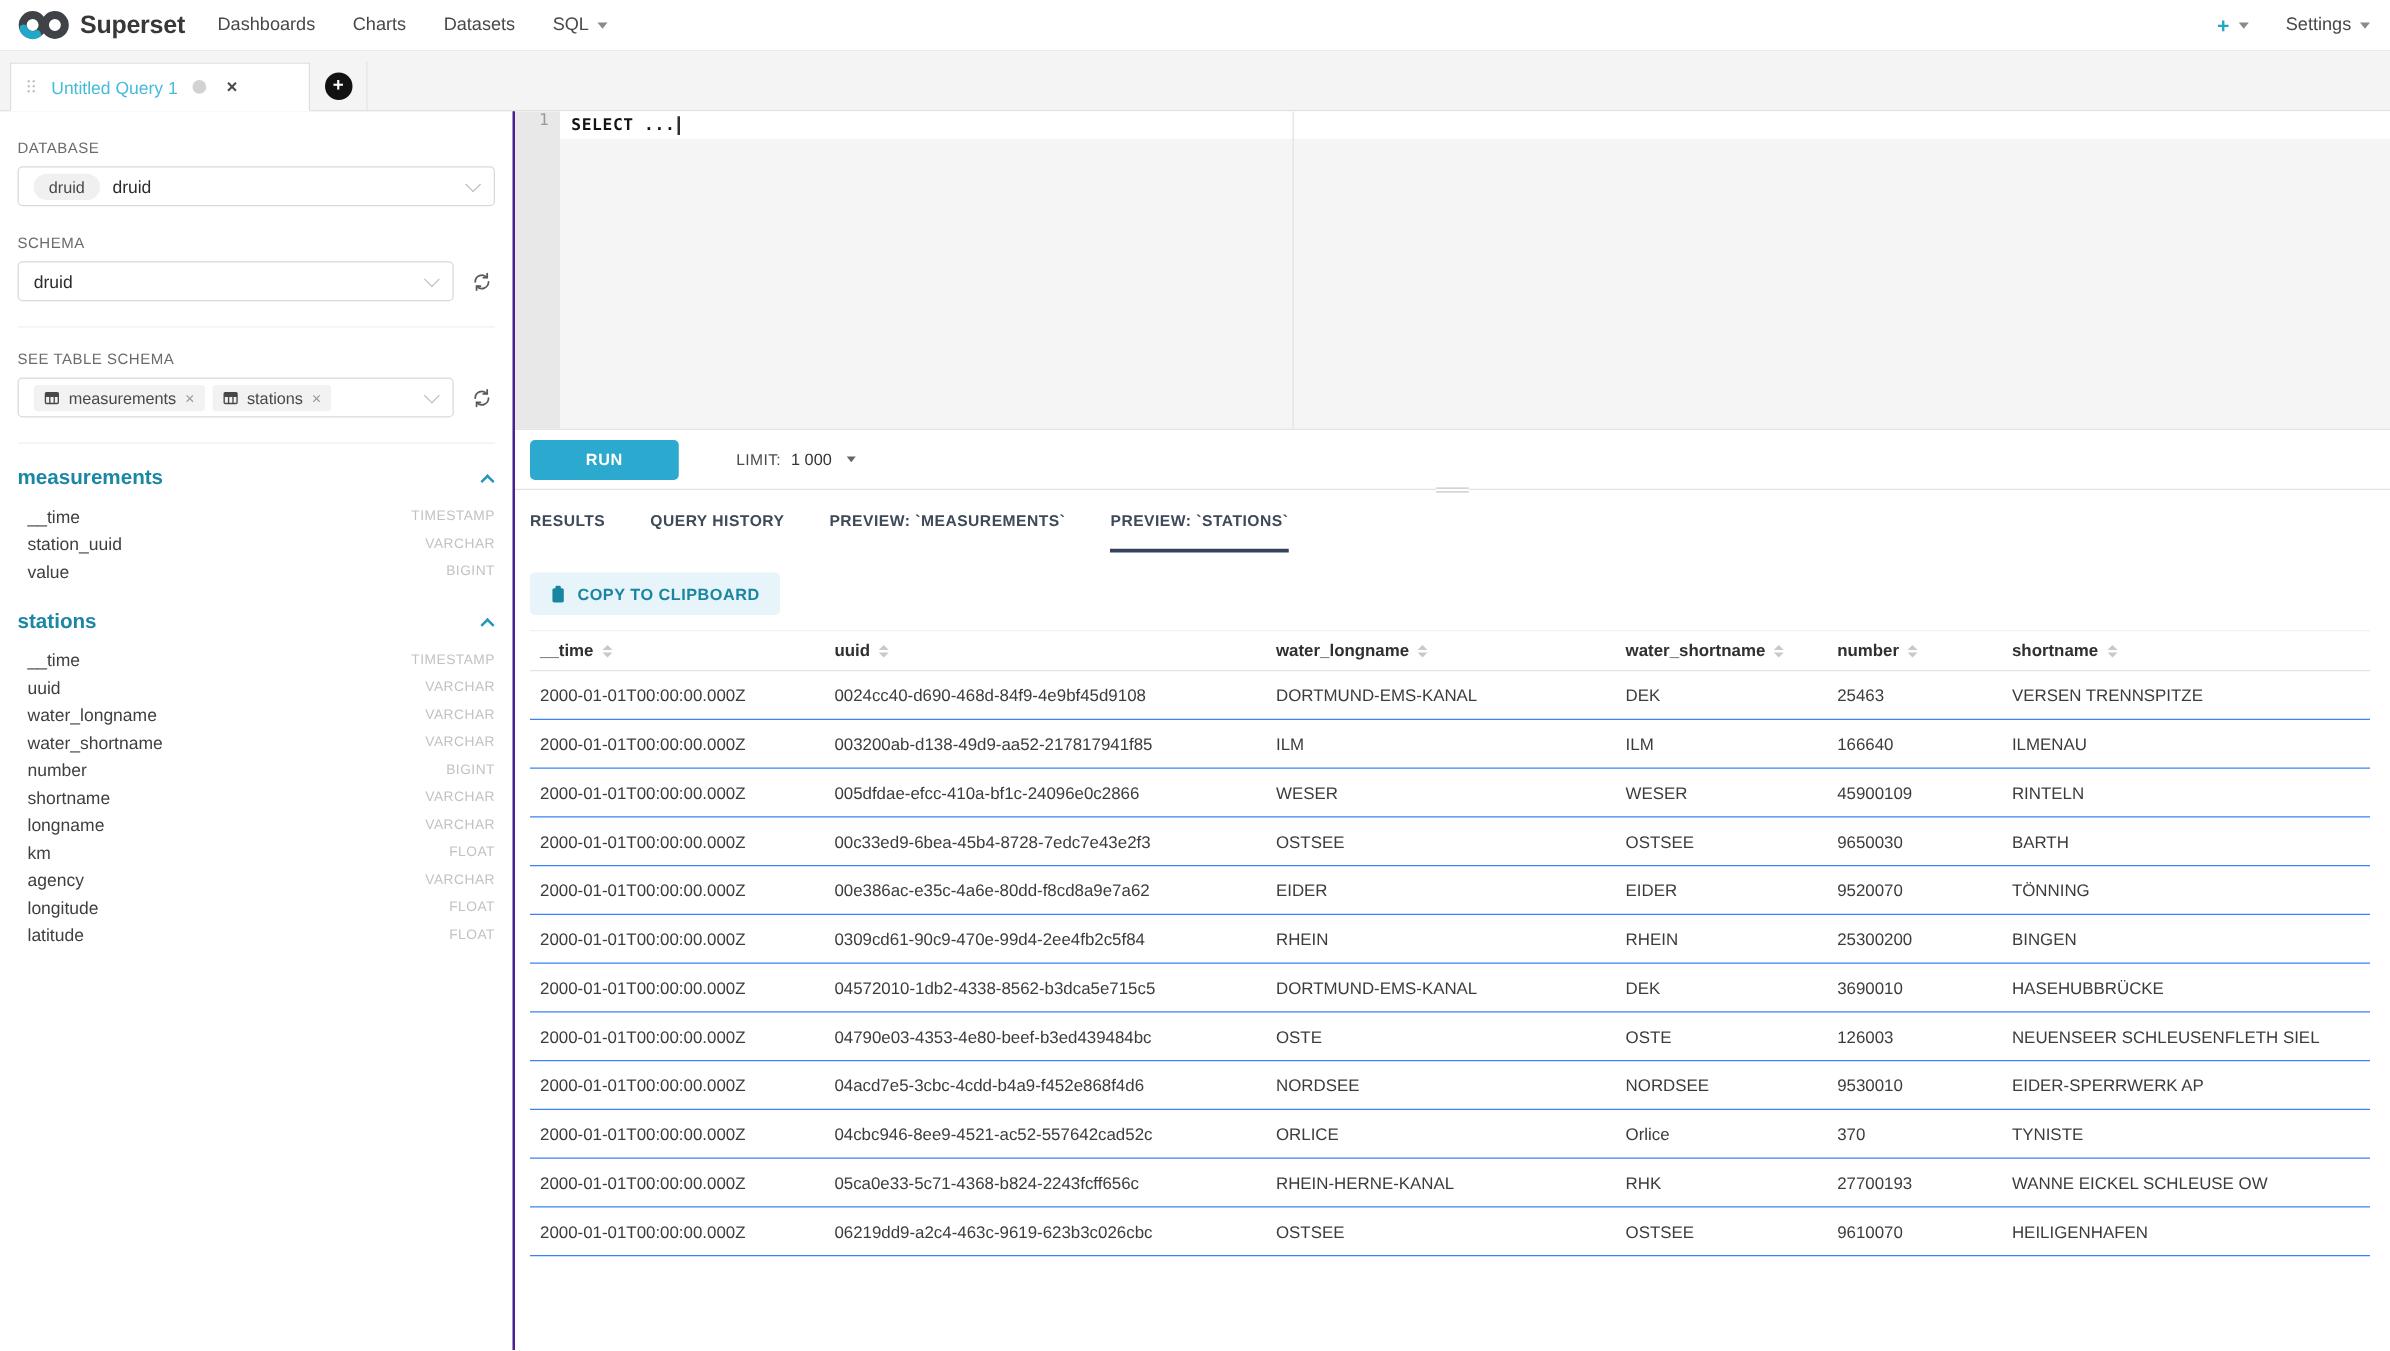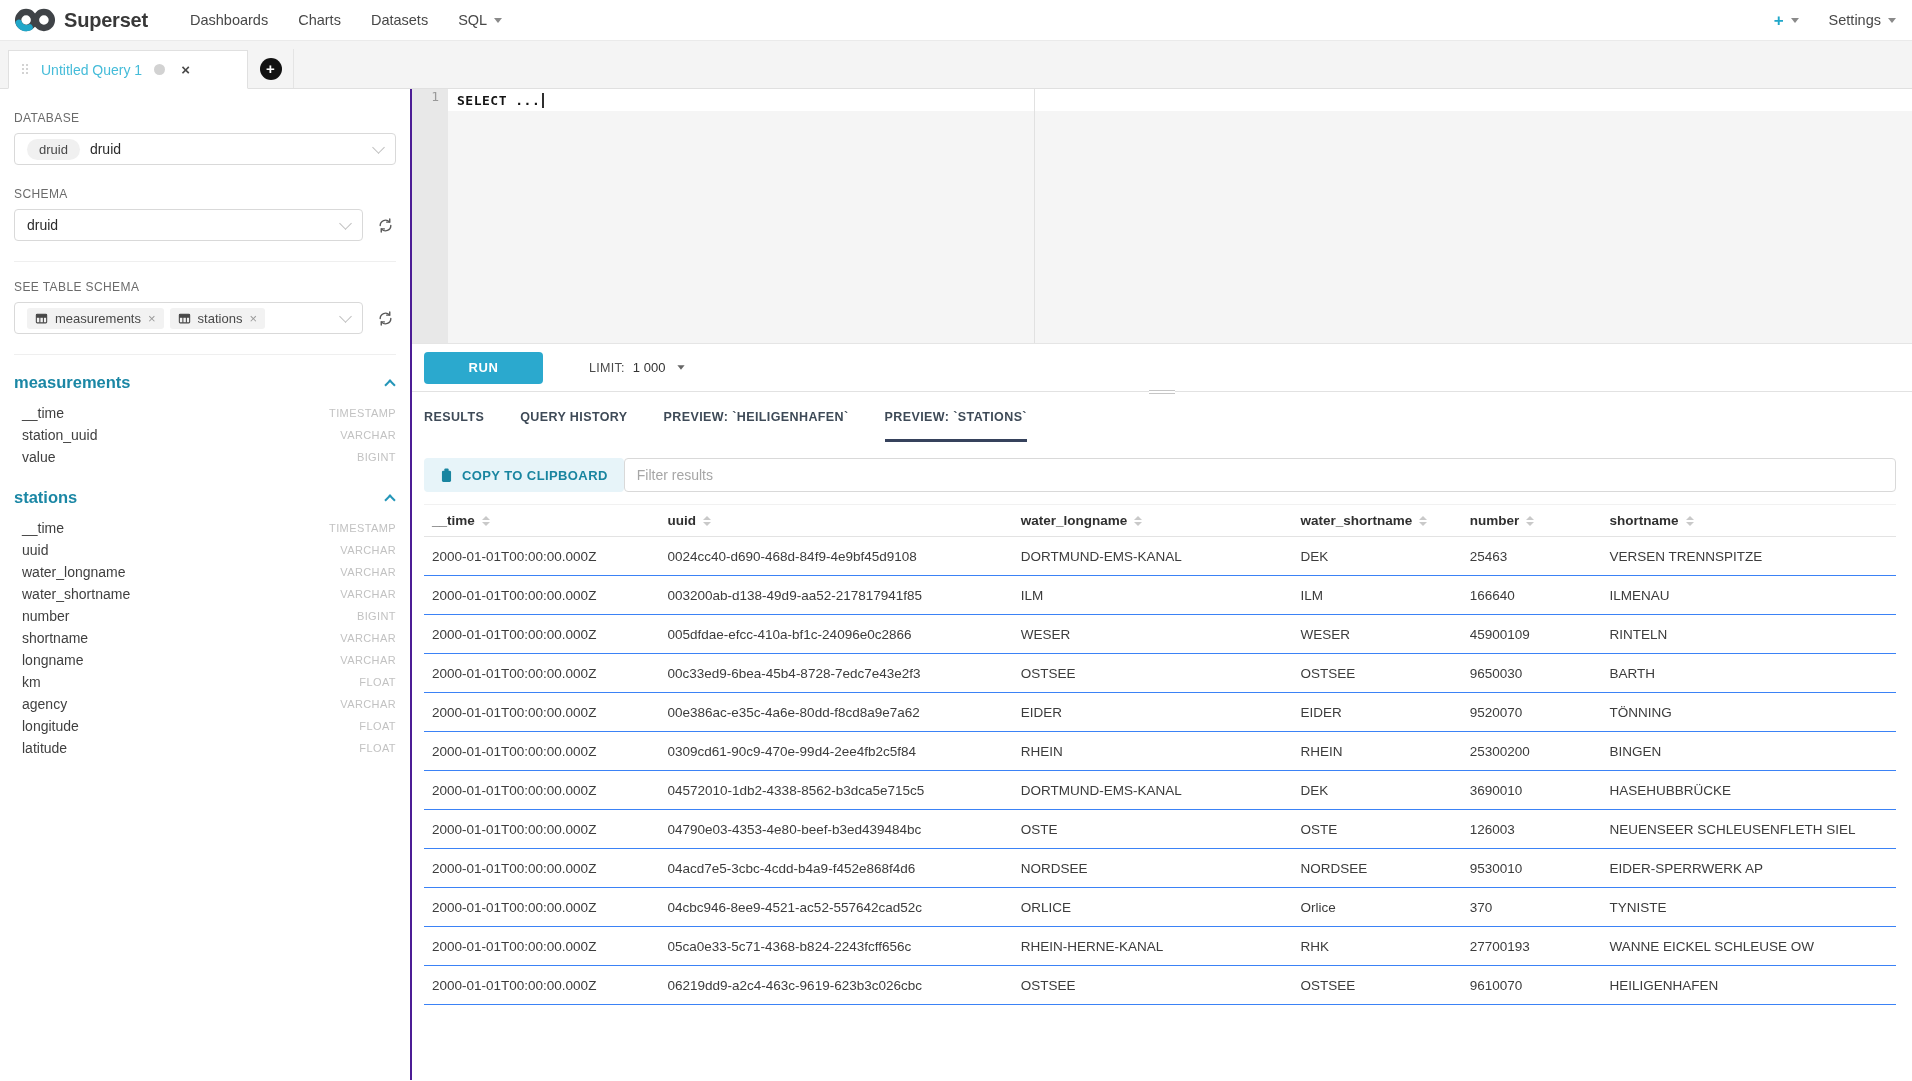--- a/index.html
+++ b/index.html
@@ -1,21 +1,21 @@
 <!DOCTYPE html>
 <html style="--brand: #20A7C9; --tab-label: #45BCD9; --run: #2BA9CE; --teal-dark: #1985A0; --heading: #1B87A5; --underline: #36425C; --save-bg: #E4F2F7;"><head>
 <meta charset="utf-8">
 <style>
   * { box-sizing: border-box; margin: 0; padding: 0; }
   html,body { width:1912px; height:1081px; overflow:hidden; background:#fff;
               font-family:"Liberation Sans", sans-serif; }
 
   
   .navbar { height:41px; border-bottom:1px solid #EAEAEA; display:flex; align-items:center;
-            padding:0 16px 0 14px; background:#fff;gap:16px; }
+            padding:0 16px 0 14px; background:#fff; }
   .brand { display:flex; align-items:center; cursor:pointer; }
   .brand-text { font-size:20px; font-weight:700; color:#383838; margin-left:8px; letter-spacing:-.2px; }
   .nav-menu { display:flex; align-items:center; margin-left:26px; gap:30px; }
   .nav-item { font-size:14.5px; color:#484848; display:flex; align-items:center; cursor:pointer; }
   .caret { display:inline-block; width:0; height:0; border-left:4px solid transparent;
            border-right:4px solid transparent; border-top:5px solid #8A8A8A; margin-left:7px; }
   .nav-right { margin-left:auto; display:flex; align-items:center; gap:30px; }
   .nav-plus { display:flex; align-items:center; cursor:pointer; }
   .nav-plus .plus { color:var(--brand,#20A7C9); font-size:17px; font-weight:700; line-height:1; }
   .nav-settings { display:flex; align-items:center; font-size:14.5px; color:#484848; cursor:pointer; }
@@ -366,33 +366,32 @@
       </div>
       <span class="grip">
           <i></i>
           <i></i>
         </span>
     </div>
 
     <div class="rtabs">
         <div class="rtab">RESULTS</div>
         <div class="rtab">QUERY HISTORY</div>
-        <div class="rtab">PREVIEW: `HEILIGENHAFEN`</div>
+        <div class="rtab">PREVIEW: `MEASUREMENTS`</div>
         <div class="rtab active">PREVIEW: `STATIONS`</div>
       </div>
 
     <div class="actions">
       <button class="copy-clip">
         <svg width="13" height="15" viewBox="0 0 24 28">
           <rect x="3.5" y="5" width="17" height="21" rx="2.5" fill="#1985A0"></rect>
           <rect x="8" y="1" width="8" height="6" rx="2" fill="#1985A0"></rect>
         </svg>
         <span>COPY TO CLIPBOARD</span>
       </button>
-      <input class="filter" placeholder="Filter results" style="">
     </div>
 
 
     <div class="grid">
       <div class="grid-head">
           <div class="gcell h c0">
             <span class="hname">__time</span>
             <span class="sort">
               <i class="up"></i>
               <i class="dn"></i>

